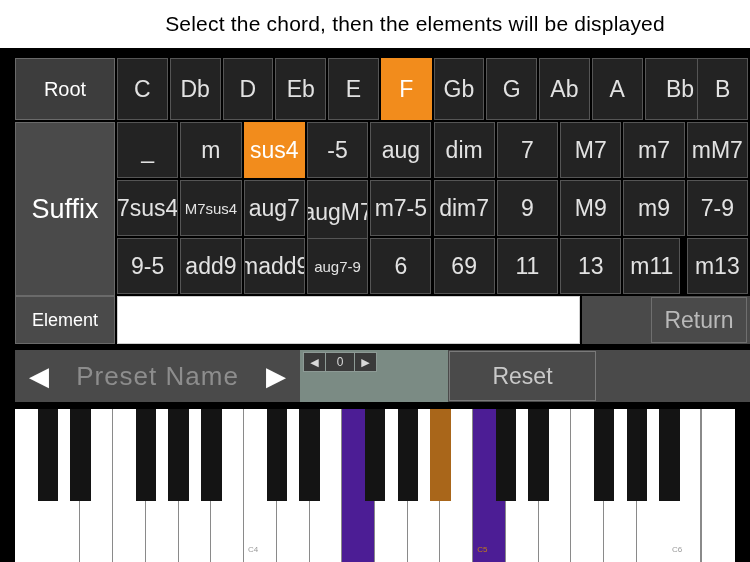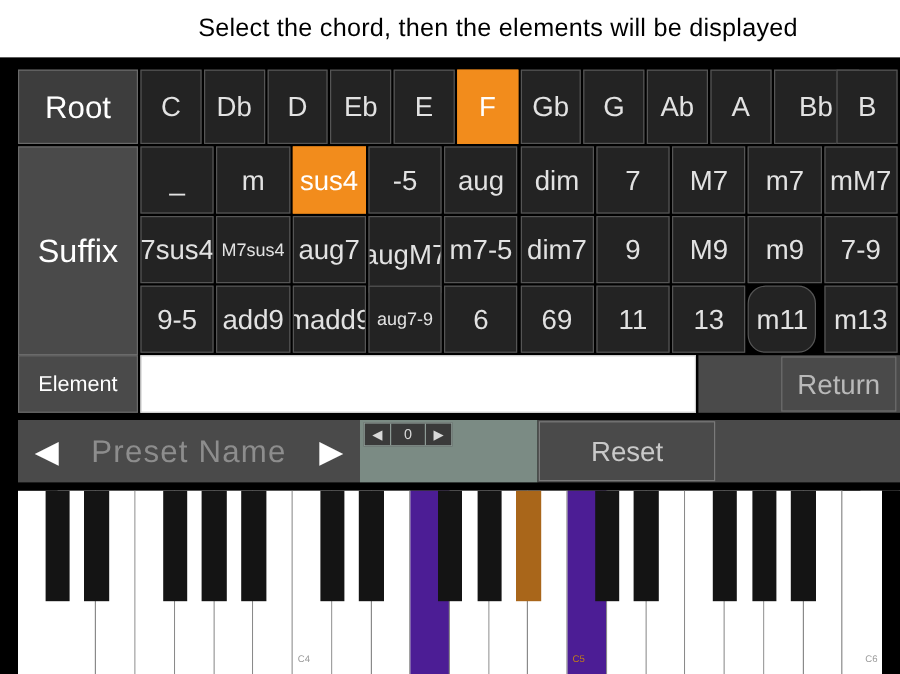--- a/index.html
+++ b/index.html
@@ -16,21 +16,21 @@
 
   
   .cell{position:absolute;box-sizing:border-box;background:#232323;border:1px solid #555;
         display:flex;align-items:center;justify-content:center;color:#e2e2e2;
         font-size:23px;line-height:1;overflow:hidden;}
   .cell.sel{background:#f28c1c;border-color:#f28c1c;color:#fff;}
   .cell.small{font-size:23px;}
   .cell.tiny{font-size:15px;}
 
   .rowlabel{position:absolute;box-sizing:border-box;background:#3d3d3d;border:1px solid #6a6a6a;
-            display:flex;align-items:center;justify-content:center;color:#fff;font-size:26px;}
+            display:flex;align-items:center;justify-content:center;color:#fff;font-size:20px;}
   .rowlabel.suffix{background:#4a4a4a;font-size:27px;}
 
   
   .elem-label{position:absolute;box-sizing:border-box;background:#4a4a4a;border:1px solid #6a6a6a;
               display:flex;align-items:center;justify-content:center;color:#fff;font-size:18px;}
   .elem-field{position:absolute;box-sizing:border-box;background:#fff;border:1px solid #cfcfcf;}
   .elem-strip{position:absolute;background:#4a4a4a;}
   .return-btn{position:absolute;box-sizing:border-box;background:#4a4a4a;border:1px solid #6f6f6f;
               display:flex;align-items:center;justify-content:center;color:#b9b9b9;font-size:23px;}
 
@@ -112,21 +112,21 @@
       <div class="cell" style="left: 623.4px; top: 180px; width: 61.3px; height: 56px;">m9</div>
       <div class="cell" style="left: 686.7px; top: 180px; width: 61.3px; height: 56px;">7-9</div>
       <div class="cell" style="left: 117px; top: 238px; width: 61.3px; height: 56px;">9-5</div>
       <div class="cell small" style="left: 180.3px; top: 238px; width: 61.3px; height: 56px;">add9</div>
       <div class="cell small" style="left: 243.6px; top: 238px; width: 61.3px; height: 56px;">madd9</div>
       <div class="cell tiny" style="left: 306.9px; top: 238px; width: 61.3px; height: 56px;">aug7-9</div>
       <div class="cell" style="left: 370.2px; top: 238px; width: 61.3px; height: 56px;">6</div>
       <div class="cell" style="left: 433.5px; top: 238px; width: 61.3px; height: 56px;">69</div>
       <div class="cell" style="left: 496.8px; top: 238px; width: 61.3px; height: 56px;">11</div>
       <div class="cell" style="left: 560.1px; top: 238px; width: 61.3px; height: 56px;">13</div>
-      <div class="cell" style="left: 623.4px; top: 238px; width: 57px; height: 56px; border-radius: 15px;">m11</div>
+      <div class="cell" style="left: 623.4px; top: 238px; width: 57px; height: 56px;">m11</div>
       <div class="cell" style="left: 686.7px; top: 238px; width: 61.3px; height: 56px;">m13</div>
     </div>
 
   <div class="elem-strip" style="left:582px;top:296px;width:168px;height:48px;"></div>
   <div class="elem-label" style="left:15px;top:296px;width:100px;height:48px;">Element</div>
   <div class="elem-field" style="left:117px;top:296px;width:463px;height:48px;" title=""></div>
   <div class="return-btn" style="left:651px;top:297px;width:96px;height:46px;">Return</div>
 
   <div class="green-panel" style="left:300px;top:350px;width:148px;height:52px;"></div>
   <div class="reset-bg" style="left:448px;top:350px;width:302px;height:52px;"></div>
@@ -163,21 +163,21 @@
       <div class="wkey" style="left: 425.45px; width: 32.73px;"></div>
       <div class="wkey on" style="left: 458.18px; width: 32.73px;">
         <span class="klabel">C5</span>
       </div>
       <div class="wkey" style="left: 490.91px; width: 32.73px;"></div>
       <div class="wkey" style="left: 523.64px; width: 32.73px;"></div>
       <div class="wkey" style="left: 556.36px; width: 32.73px;"></div>
       <div class="wkey" style="left: 589.09px; width: 32.73px;"></div>
       <div class="wkey" style="left: 621.82px; width: 32.73px;"></div>
       <div class="wkey" style="left: 654.55px; width: 32.73px;"></div>
-      <div class="wkey" style="left: 702px; width: 32.73px;">
+      <div class="wkey" style="left: 653px; width: 32.73px;">
         <span class="klabel">C6</span>
       </div>
       <div class="bkey" style="left: 22.58px; width: 20.29px;"></div>
       <div class="bkey" style="left: 55.31px; width: 20.29px;"></div>
       <div class="bkey" style="left: 120.76px; width: 20.29px;"></div>
       <div class="bkey" style="left: 153.49px; width: 20.29px;"></div>
       <div class="bkey" style="left: 186.22px; width: 20.29px;"></div>
       <div class="bkey" style="left: 251.67px; width: 20.29px;"></div>
       <div class="bkey" style="left: 284.4px; width: 20.29px;"></div>
       <div class="bkey" style="left: 349.85px; width: 20.29px;"></div>

